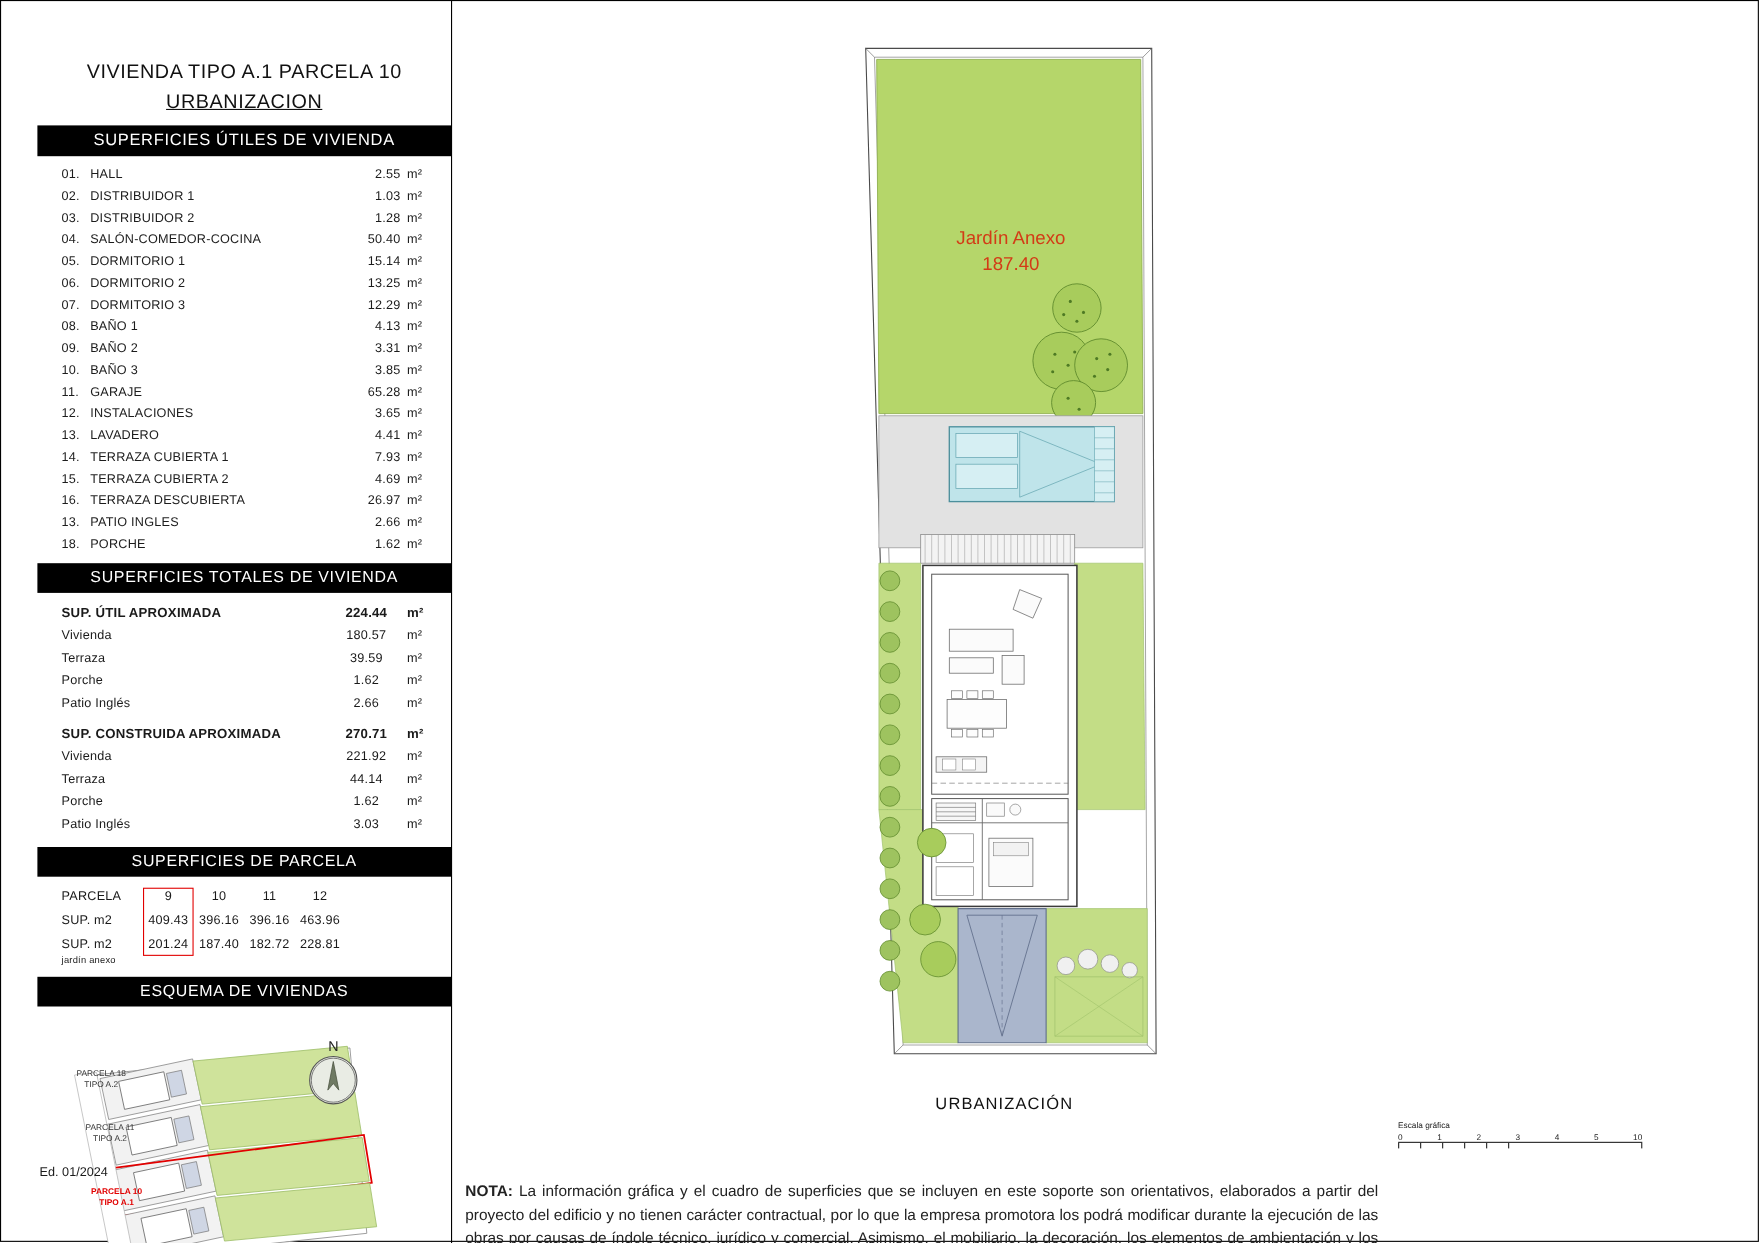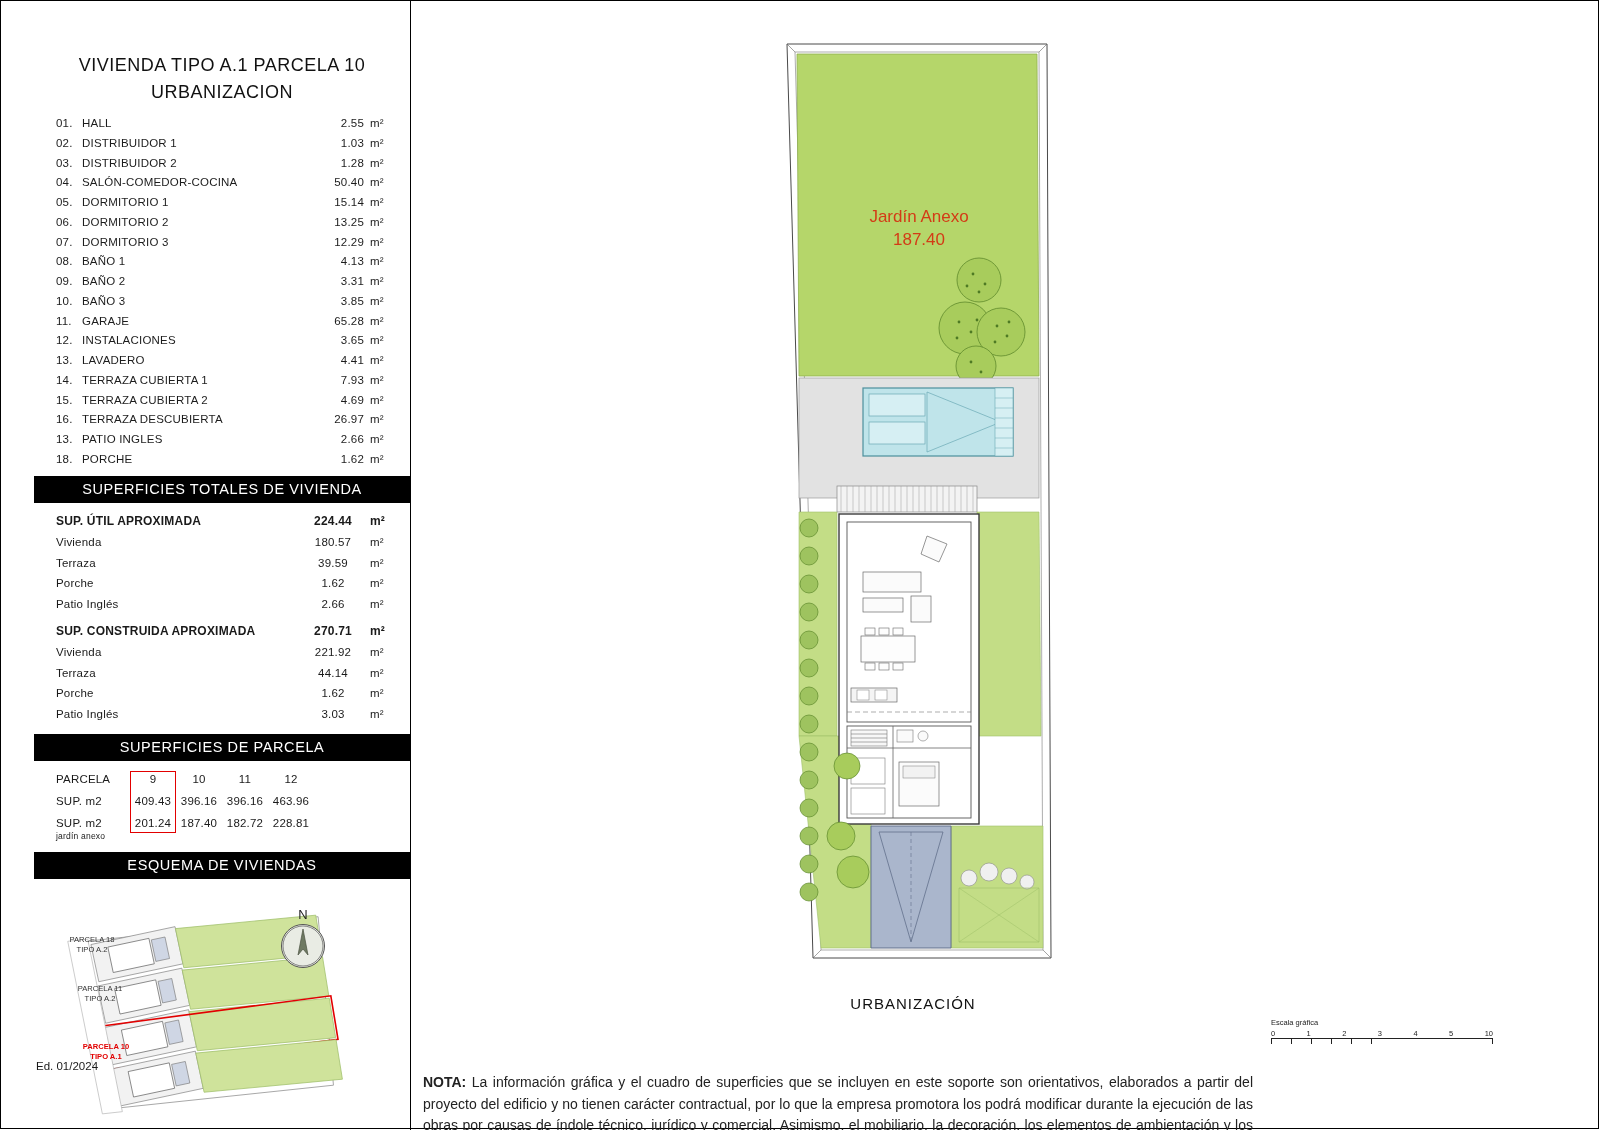--- a/index.html
+++ b/index.html
@@ -46,21 +46,21 @@
   .title-block {
     text-align: center;
     font-size: 18px;
     letter-spacing: 0.5px;
     line-height: 1.5;
     color: #111;
     margin-bottom: 8px;
     font-family: "Liberation Sans", sans-serif;
   }
   .title-line1 { display:block; }
-  .title-line2 { display:block; }
+  .title-line2 { display:block;text-decoration:underline; }
 
   .bar {
     background: #000;
     color: #fff;
     text-align: center;
     font-size: 15px;
     letter-spacing: 0.6px;
     padding: 5px 0 6px 0;
     margin: 0 0 8px 0;
   }
@@ -221,20 +221,21 @@
   <div class="outer-frame"></div>
   <div class="v-divider"></div>
 
   <div class="left-panel">
 
     <div class="title-block">
       <span class="title-line1">VIVIENDA TIPO A.1 PARCELA 10</span>
       <span class="title-line2">URBANIZACION</span>
     </div>
 
+    <div class="bar">SUPERFICIES ÚTILES DE VIVIENDA</div>
 
     <div class="list">
       <div class="row">
         <span class="num">01.</span>
         <span class="name">HALL</span>
         <span class="val">2.55</span>
         <span class="unit">m²</span>
       </div>
       <div class="row">
         <span class="num">02.</span>

